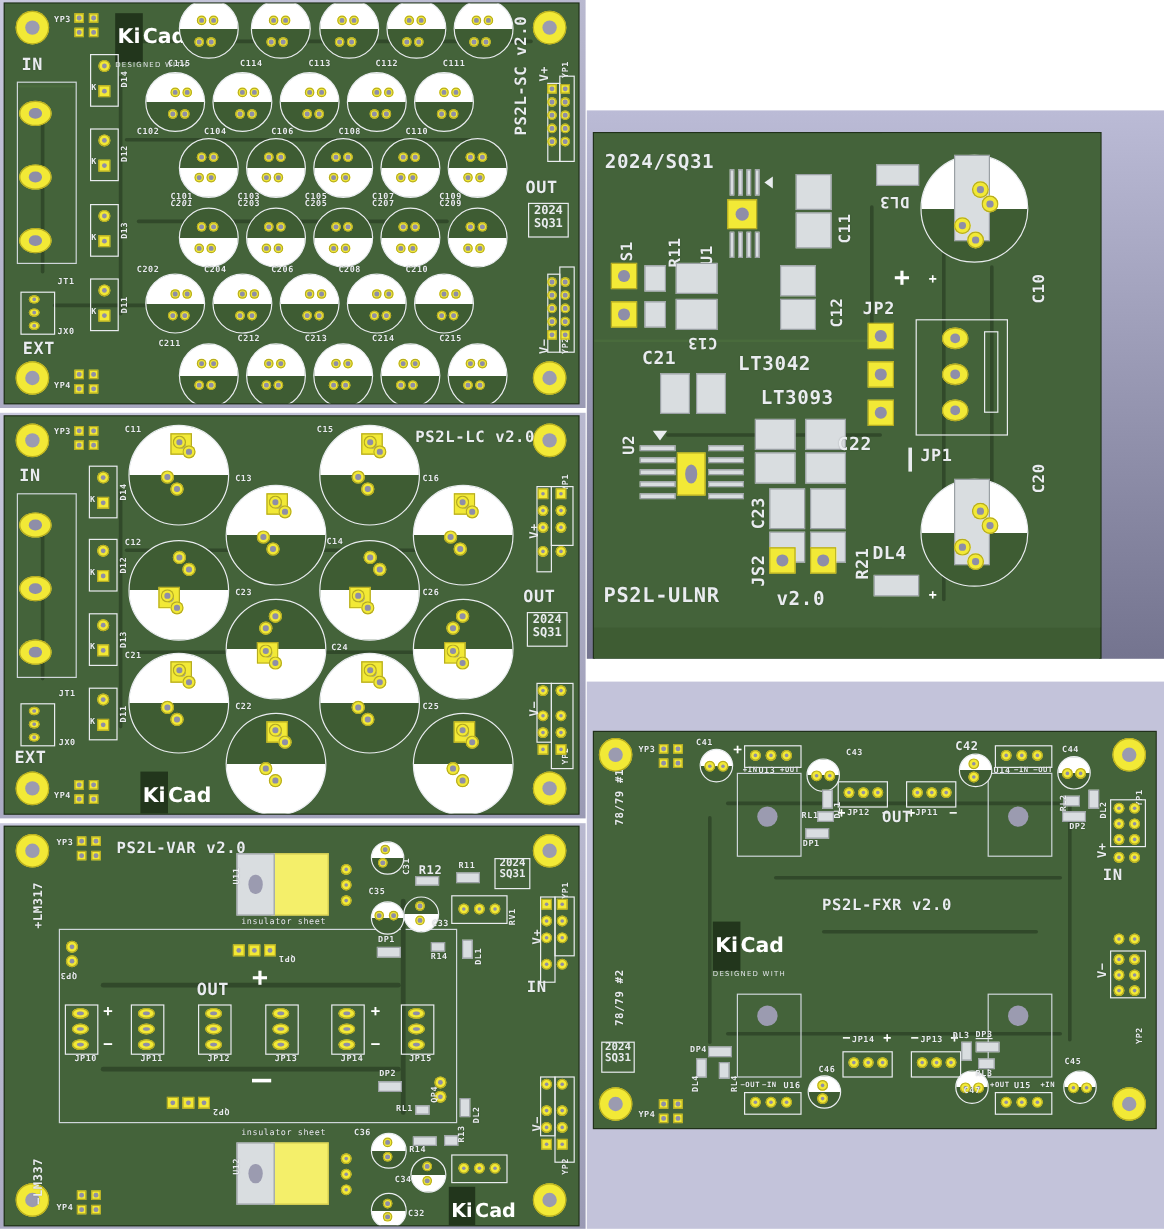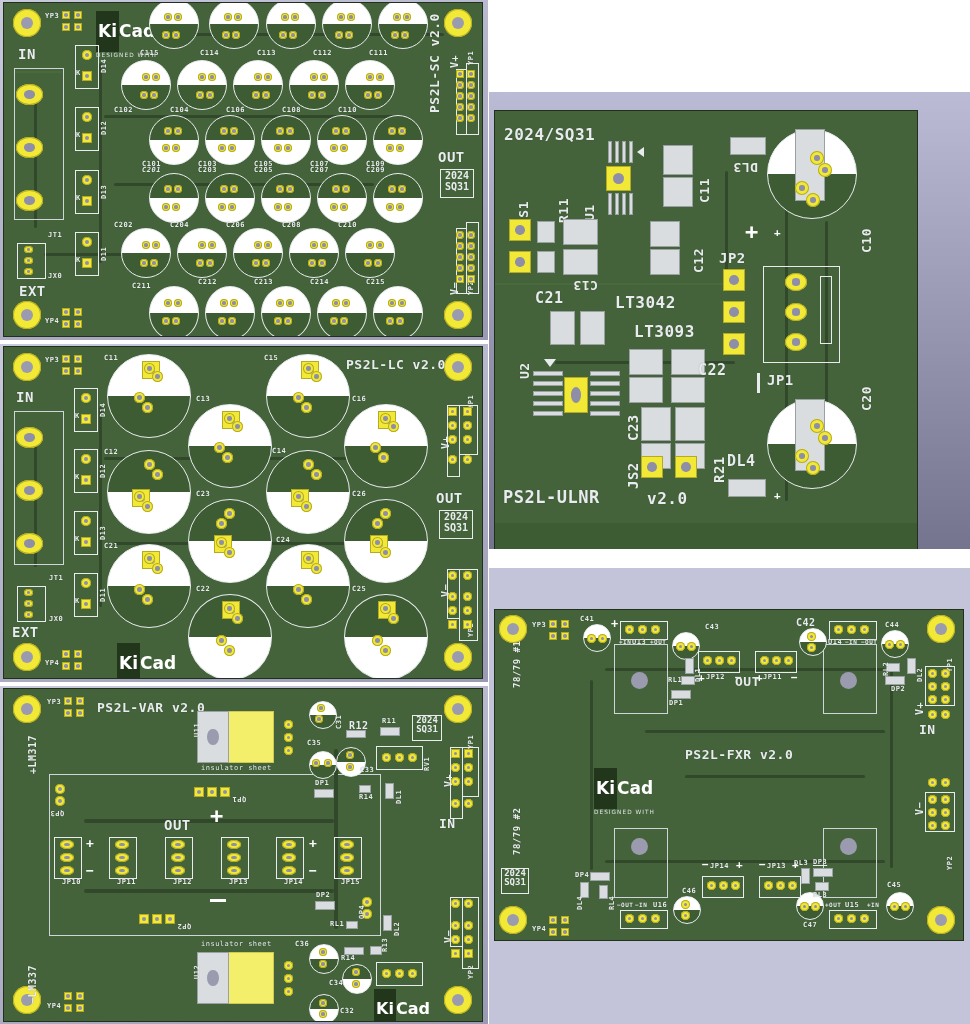--- a/index.html
+++ b/index.html
@@ -1062,21 +1062,21 @@
     <div class="pad" style="left:395px;top:292px;width:9px;height:9px;"></div>
       <div class="pad" style="left:406px;top:292px;width:9px;height:9px;"></div>
     <div class="silk" style="left:392px;top:272px;font-size:7px;">C45</div>
     <div class="cap" style="left:178px;top:286px;width:26px;height:26px;"></div>
     <div class="pad" style="left:186px;top:290px;width:9px;height:9px;"></div>
       <div class="pad" style="left:186px;top:301px;width:9px;height:9px;"></div>
     <div class="silk" style="left:187px;top:278px;font-size:7px;">C46</div>
     <div class="cap" style="left:301px;top:282px;width:26px;height:26px;"></div>
     <div class="pad" style="left:305px;top:292px;width:9px;height:9px;"></div>
       <div class="pad" style="left:316px;top:292px;width:9px;height:9px;"></div>
-    <div class="silk" style="left:308px;top:312px;font-size:7px;">C47</div>
+    <div class="silk" style="left:308px;top:296px;font-size:7px;">C47</div>
 
     <div>
       <div class="hdrbox" style="left:203px;top:41px;width:40px;height:20px;"></div>
       <div class="pad" style="left:208px;top:46px;width:9px;height:9px;"></div>
         <div class="pad" style="left:220px;top:46px;width:9px;height:9px;"></div>
         <div class="pad" style="left:232px;top:46px;width:9px;height:9px;"></div>
       <div class="silk" style="left:211px;top:64px;font-size:7px;">JP12</div>
       <div class="plus" style="left:203px;top:61px;font-size:11px;">+</div>
       <div class="plus" style="left:240px;top:61px;font-size:11px;">−</div>
     </div>

